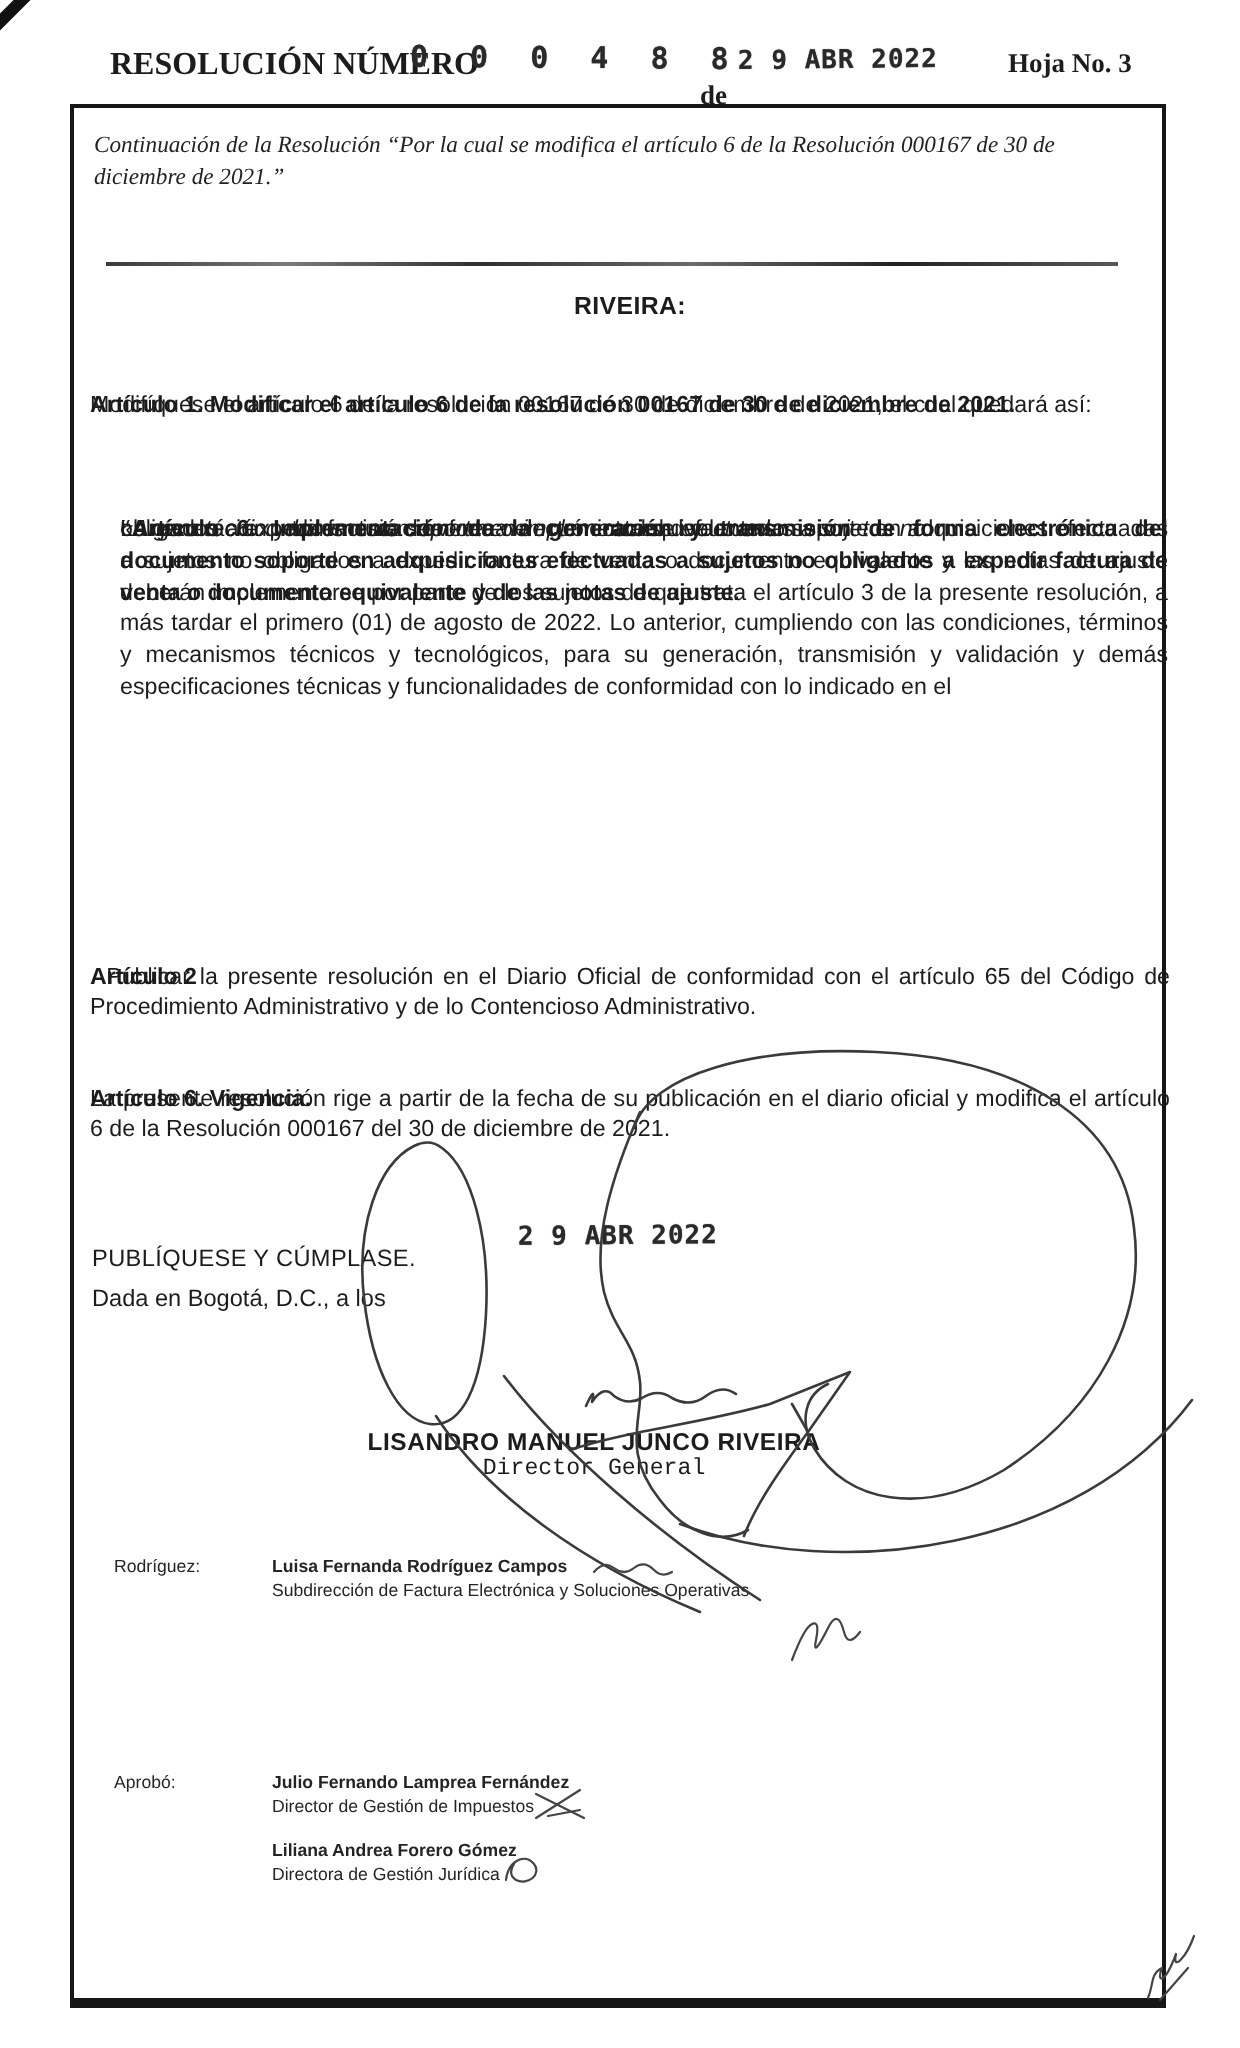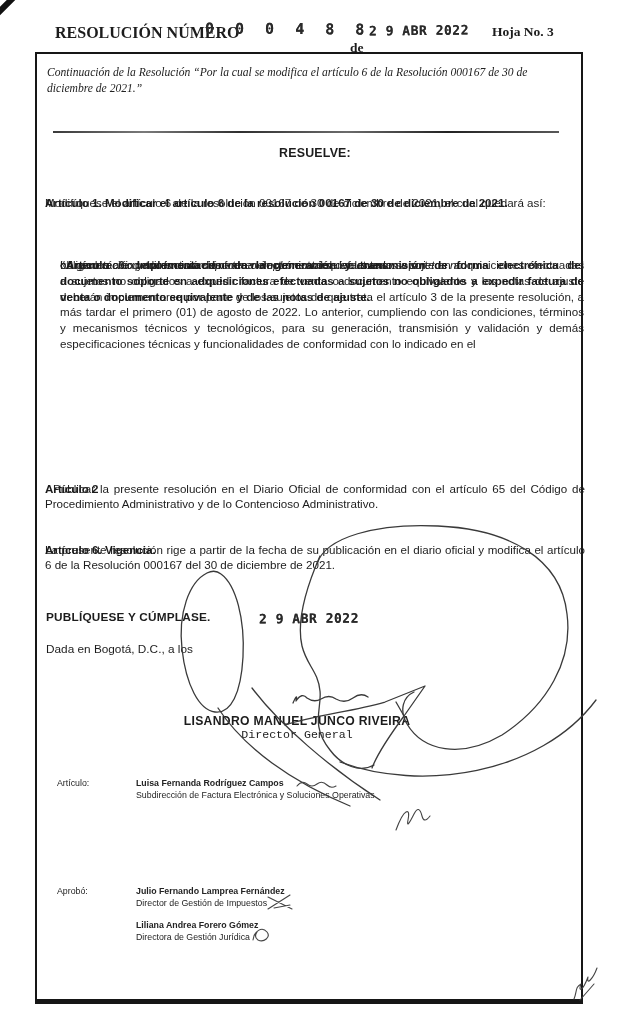--- a/index.html
+++ b/index.html
@@ -13,38 +13,38 @@
   .res-label{position:absolute;left:55px;top:24px;
     font-family:"Liberation Serif","DejaVu Serif",serif;font-weight:bold;font-size:16px;white-space:nowrap;}
   .res-number{position:absolute;left:205px;top:20px;
     font-family:"DejaVu Sans Mono","Liberation Mono",monospace;font-weight:700;font-size:15px;
     letter-spacing:6px;color:#2a2a2a;white-space:nowrap;transform:rotate(.4deg);text-shadow:0 0 .5px #555;}
   .de-label{position:absolute;left:327px;top:40px;
     font-family:"Liberation Serif","DejaVu Serif",serif;font-weight:bold;font-size:13.5px;padding-left:23px;}
   .hdr-date{position:absolute;left:369px;top:23px;
     font-family:"DejaVu Sans Mono","Liberation Mono",monospace;font-weight:600;font-size:13px;
     letter-spacing:.5px;color:#2a2a2a;white-space:nowrap;transform:rotate(-.6deg);text-shadow:0 0 .5px #555;}
-  .page-label{position:absolute;left:492px;top:24px;
+  .page-label{position:absolute;left:504px;top:24px;
     font-family:"Liberation Serif","DejaVu Serif",serif;font-weight:bold;font-size:13.5px;white-space:nowrap;}
   
   .doc-box{position:absolute;left:35px;top:52px;width:548px;height:952px;
     border:2px solid #161616;border-bottom-width:5px;box-sizing:border-box;}
   .doc-box *{position:absolute;margin:0;}
   .continuation{left:10px;top:11px;width:512px;
     font-family:"Liberation Serif","DejaVu Serif",serif;font-style:italic;
     font-size:11.6px;line-height:15.5px;color:#222;}
   .separator{left:16px;top:77px;width:506px;height:2px;
     background:linear-gradient(90deg,#3a3a3a,#7a7a7a 18%,#2f2f2f 37%,#6b6b6b 58%,#222 78%,#585858);}
   .resuelve{left:0;top:92px;width:556px;text-align:center;font-weight:bold;font-size:12.4px;letter-spacing:.2px;}
   .para{font-size:11.6px;line-height:15.2px;text-align:justify;color:#1c1c1c;}
   .art1{left:8px;top:141px;width:540px;}
   .quote{left:23px;top:203px;width:524px;line-height:15.8px;}
   .art2{left:8px;top:427px;width:540px;}
   .art3{left:8px;top:488px;width:540px;}
-  .publiquese{left:9px;top:556px;font-weight:bold;font-size:11.8px;letter-spacing:.2px;white-space:nowrap;}
+  .publiquese{left:9px;top:568px;font-weight:normal;font-size:11.8px;letter-spacing:.2px;white-space:nowrap;}
   .pub-date{left:222px;top:557px;
     font-family:"DejaVu Sans Mono","Liberation Mono",monospace;font-weight:600;font-size:13px;
     letter-spacing:.5px;color:#2a2a2a;white-space:nowrap;transform:rotate(-.5deg);text-shadow:0 0 .5px #555;}
   .dada{left:9px;top:588px;font-size:11.8px;white-space:nowrap;}
   .sig-block{left:0;top:660px;width:520px;text-align:center;}
   .sig-name{position:static;font-weight:bold;font-size:12.2px;letter-spacing:.3px;}
   .sig-title{position:static;font-size:11.6px;margin-top:0;font-family:Liberation Mono, monospace;}
   .f-row{left:0;right:0;height:26px;}
   .f-label{left:20px;top:0;font-size:8.8px;color:#242424;}
   .f-name{left:99px;top:0;font-size:8.8px;color:#242424;white-space:nowrap;font-weight:bold;}
@@ -65,21 +65,21 @@
   <span class="de-label">de</span>
   <span class="hdr-date">2 9 ABR 2022</span>
   <span class="page-label">Hoja No. 3</span>
 
   <div class="doc-box">
 
     <p class="continuation">Continuación de la Resolución “Por la cual se modifica el artículo 6 de la Resolución 000167 de 30 de diciembre de 2021.”</p>
 
     <div class="separator"></div>
 
-    <div class="resuelve">RESUELVE:</div>
+    <div class="resuelve">RIVEIRA:</div>
 
     <p class="para art1">
         <b>Artículo 1. Modificar el artículo 6 de la resolución 00167 de 30 de diciembre de 2021.</b>
         <span> Modifíquese el artículo 6 de la resolución 00167 de 30 de diciembre de 2021, el cual quedará así:</span>
       </p>
 
     <p class="para quote">
         <b>“Artículo 6. Implementación de la generación y transmisión de forma electrónica del documento soporte en adquisiciones efectuadas a sujetos no obligados a expedir factura de venta o documento equivalente y de las notas de ajuste.</b>
         <span> La generación y transmisión de forma electrónica del documento soporte en adquisiciones efectuadas a sujetos no obligados a expedir factura de venta o documento equivalente y las notas de ajuste deberán implementarse por parte de los sujetos de que trata el artículo 3 de la presente resolución, a más tardar el primero (01) de agosto de 2022. Lo anterior, cumpliendo con las condiciones, términos y mecanismos técnicos y tecnológicos, para su generación, transmisión y validación y demás especificaciones técnicas y funcionalidades de conformidad con lo indicado en el </span>
         <i>«Anexo técnico documento soporte en implementarse efectuadas a sujetos no</i>
@@ -99,21 +99,21 @@
     <div class="publiquese">PUBLÍQUESE Y CÚMPLASE.</div>
     <div class="pub-date">2 9 ABR 2022</div>
     <div class="dada">Dada en Bogotá, D.C., a los</div>
 
     <div class="sig-block">
       <div class="sig-name">LISANDRO MANUEL JUNCO RIVEIRA</div>
       <div class="sig-title">Director General</div>
     </div>
 
     <div class="f-row" style="top:724px">
-      <span class="f-label">Artículo:</span>
+      <span class="f-label">Rodríguez:</span>
       <span class="f-name">Luisa Fernanda Rodríguez Campos</span>
       <span class="f-dept">Subdirección de Factura Electrónica y Soluciones Operativas</span>
     </div>
     <div class="f-row" style="top:866px">
       <span class="f-label"></span>
       <span class="f-name">Liliana Andrea Forero Gómez</span>
       <span class="f-dept">Directora de Gestión Jurídica</span>
     </div>
     <div class="f-row" style="top:832px">
       <span class="f-label">Aprobó:</span>

